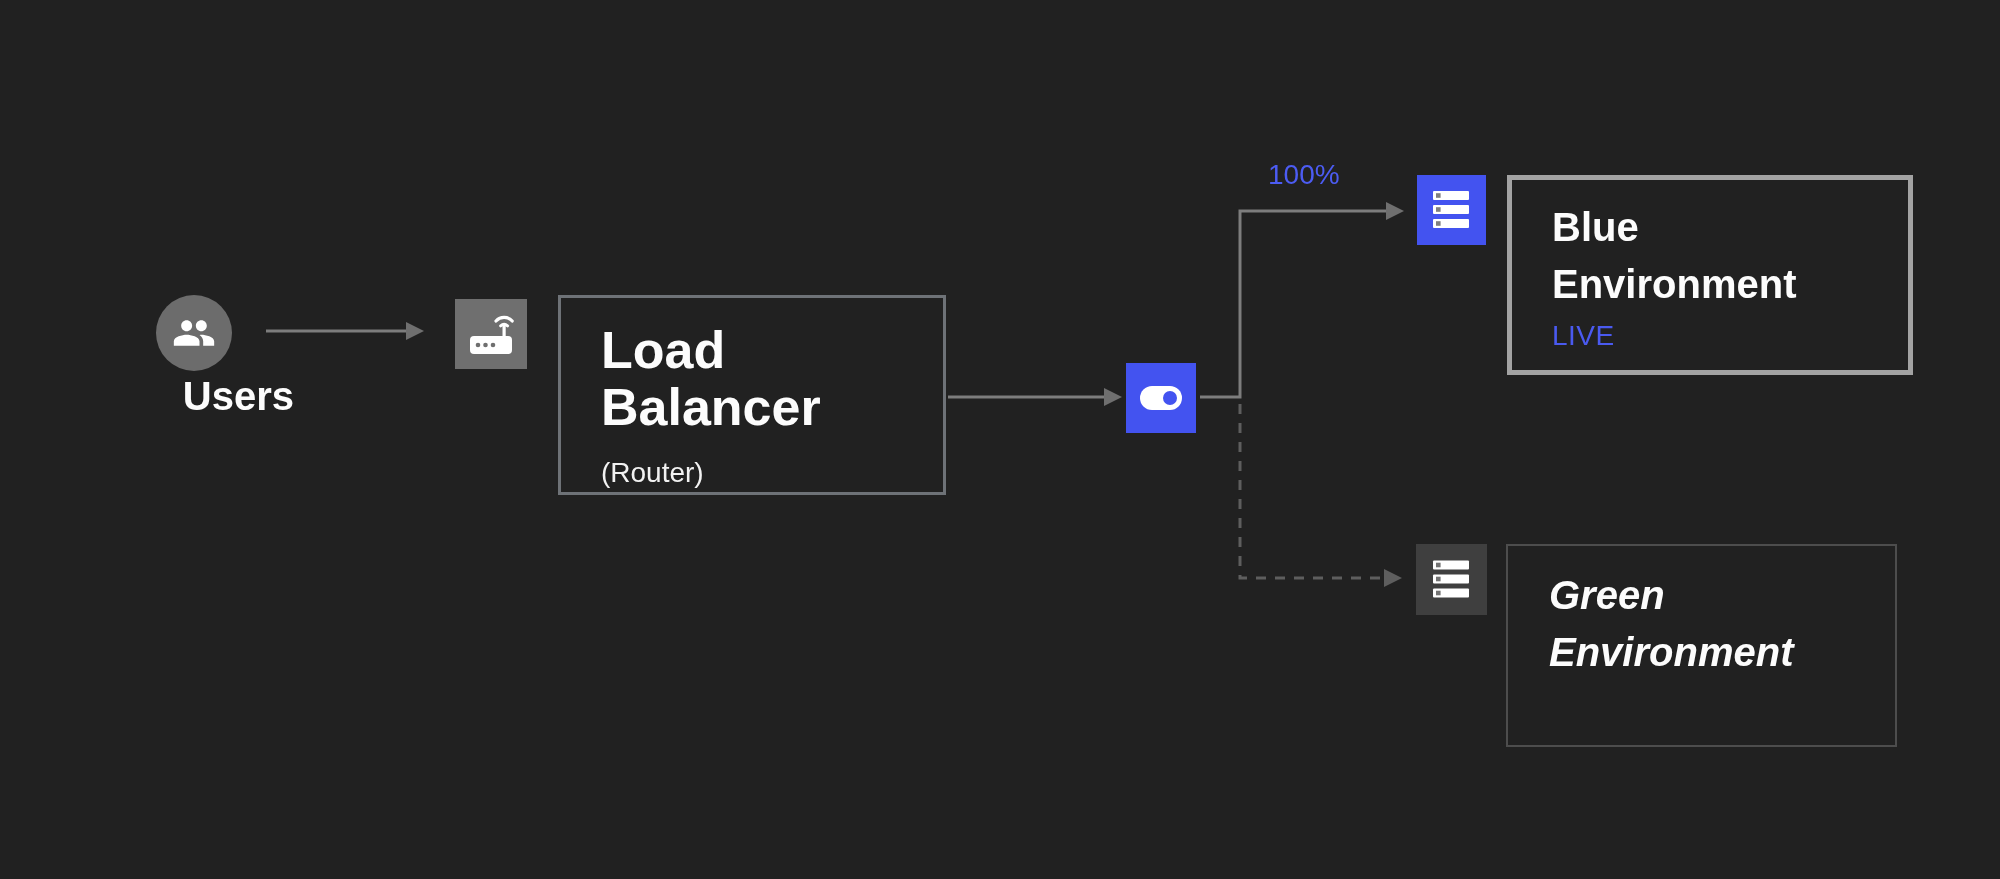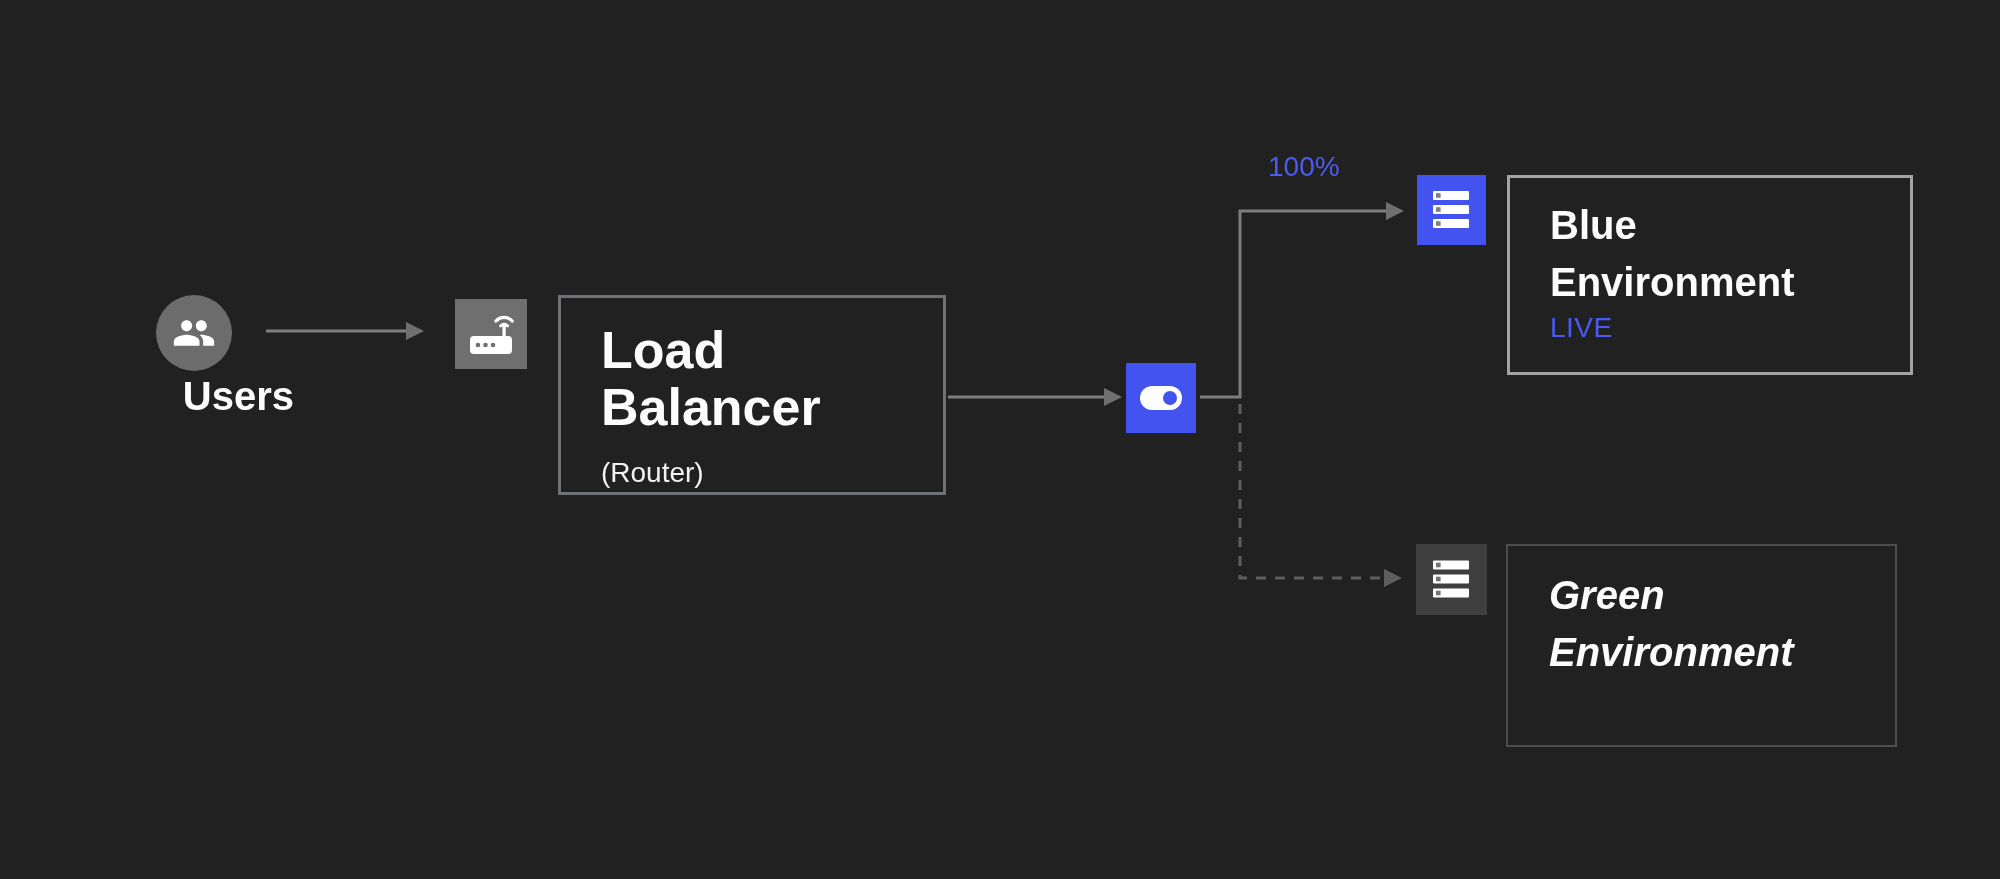--- a/index.html
+++ b/index.html
@@ -103,53 +103,54 @@
     margin-top: 20px;
     font-size: 28px;
     font-weight: 400;
     line-height: 34px;
     color: #f2f2f2;
   }
 
   
   .weight-label {
     position: absolute;
-    left: 1268px; top: 152px;
+    left: 1268px; top: 160px;
     font-size: 28px;
     font-weight: 400;
     color: #4c5cf3;
     line-height: 30px;
   }
 
   
   .env-box {
     position: absolute;
     box-sizing: border-box;
   }
   .env-box.blue {
     left: 1507px; top: 175px;
     width: 406px; height: 200px;
-    border: 3px solid #a3a3a3;
+    border: 5px solid #a3a3a3;
     padding: 19px 8px 0 40px;
   }
   .env-box.green {
     left: 1506px; top: 544px;
     width: 391px; height: 203px;
     border: 2px solid #4d4d4d;
     padding: 21px 0 0 41px;
     font-style: italic;
   }
   .env-title {
     width: 300px;
     font-size: 40px;
     font-weight: 700;
     line-height: 57px;
     color: #fcfcfc;
   }
   .live-badge {
+    margin-top: 6px;
     font-size: 28px;
     font-weight: 400;
     letter-spacing: 0.5px;
     line-height: 34px;
     color: #4a5af0;
   }
 </style>
 </head>
 <body>
 

